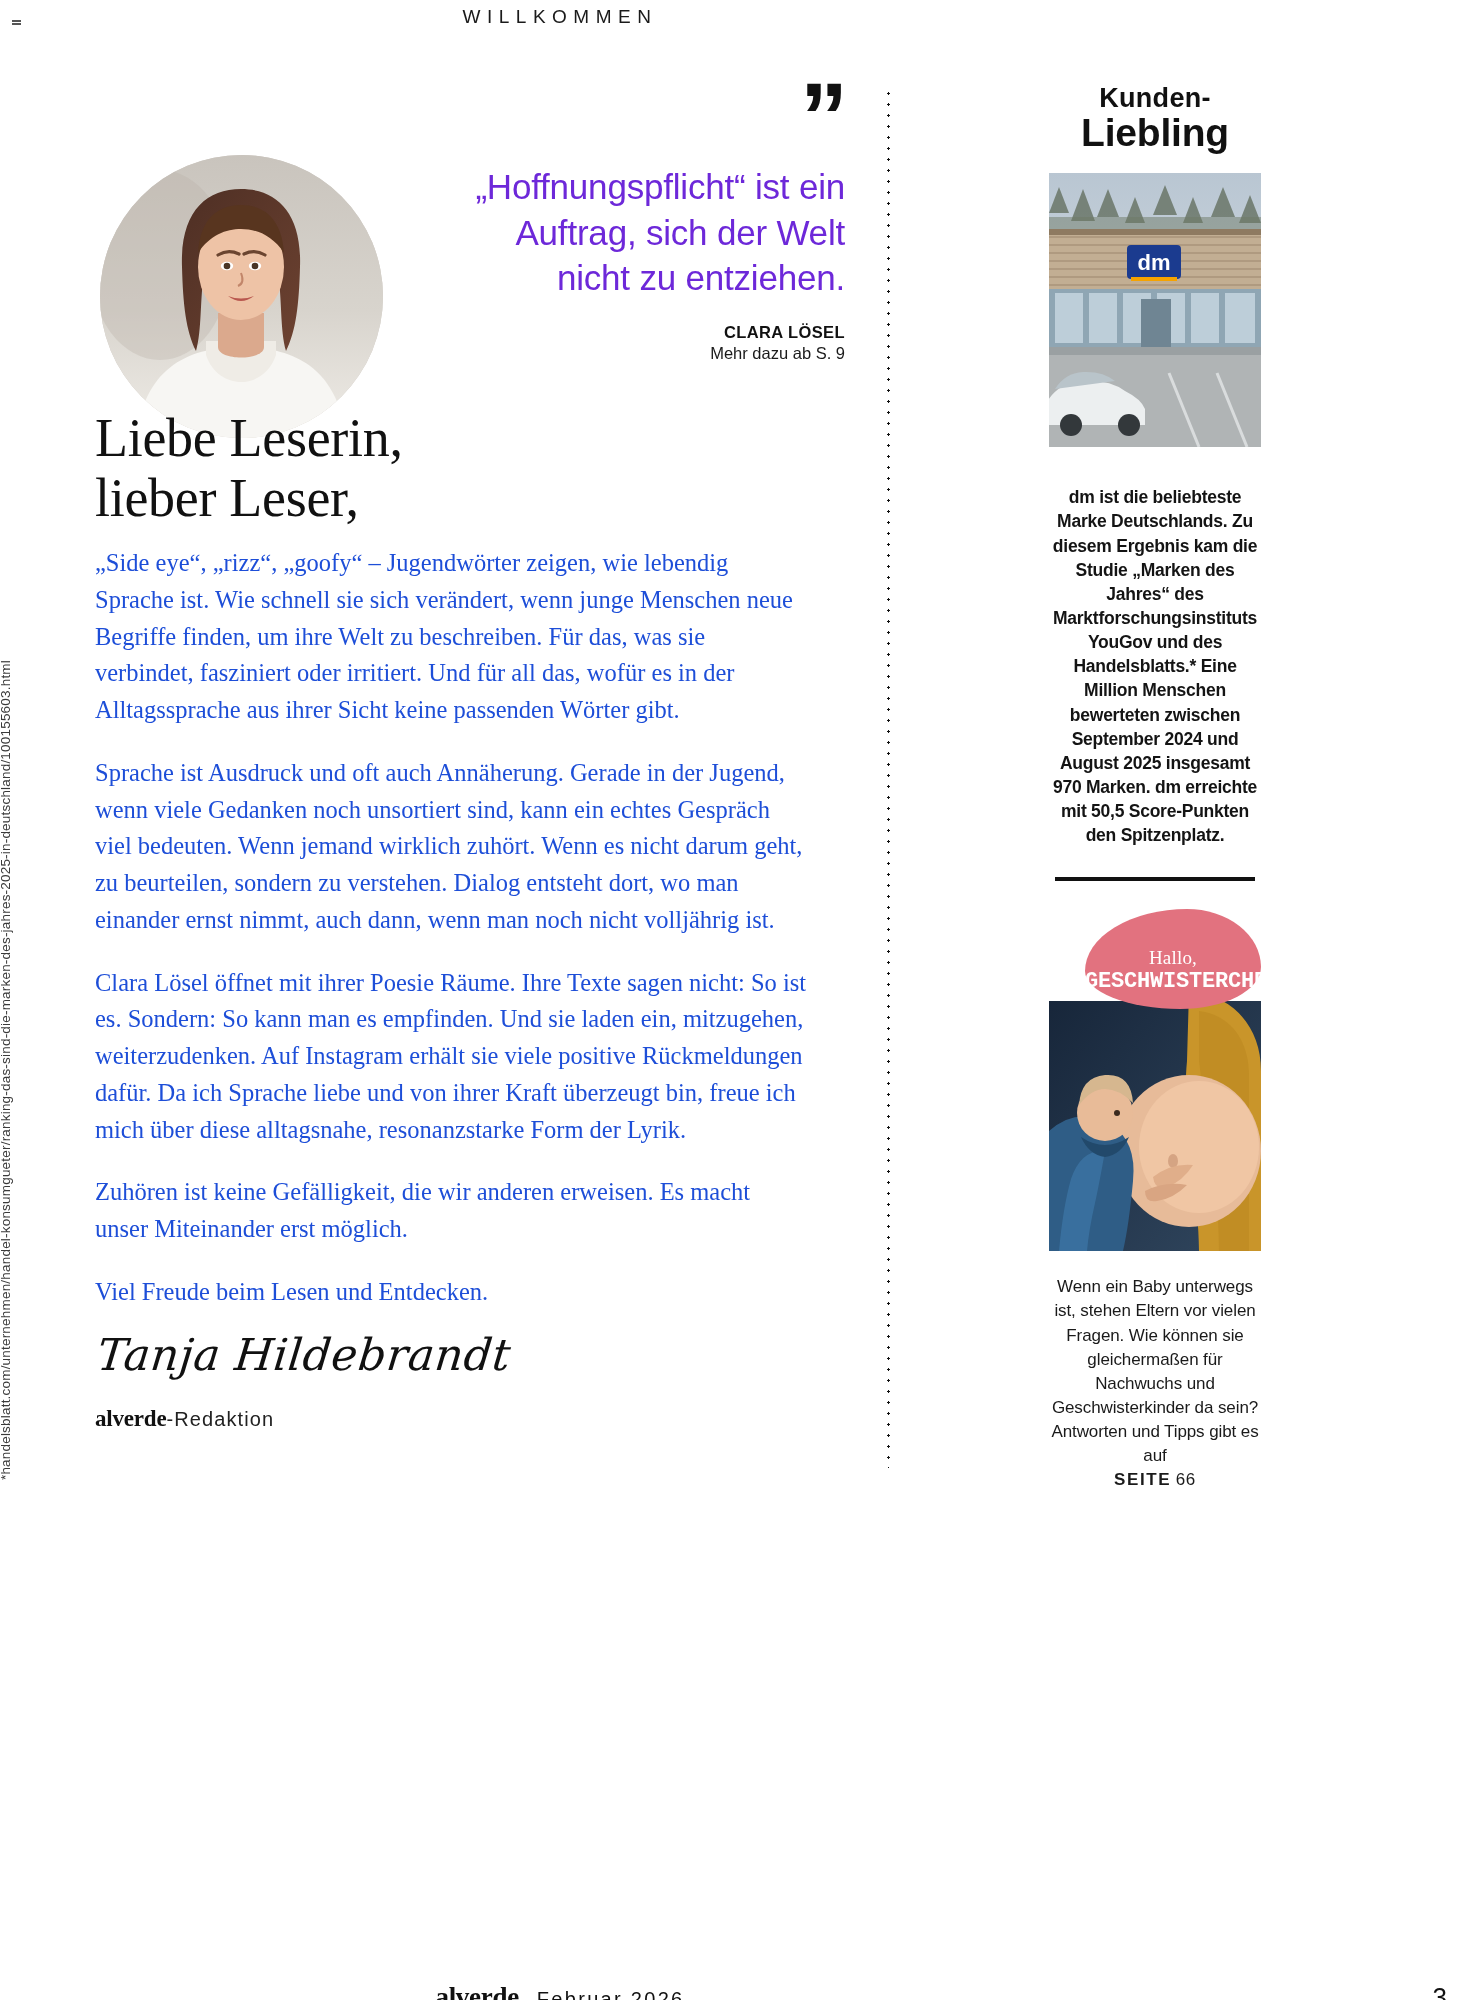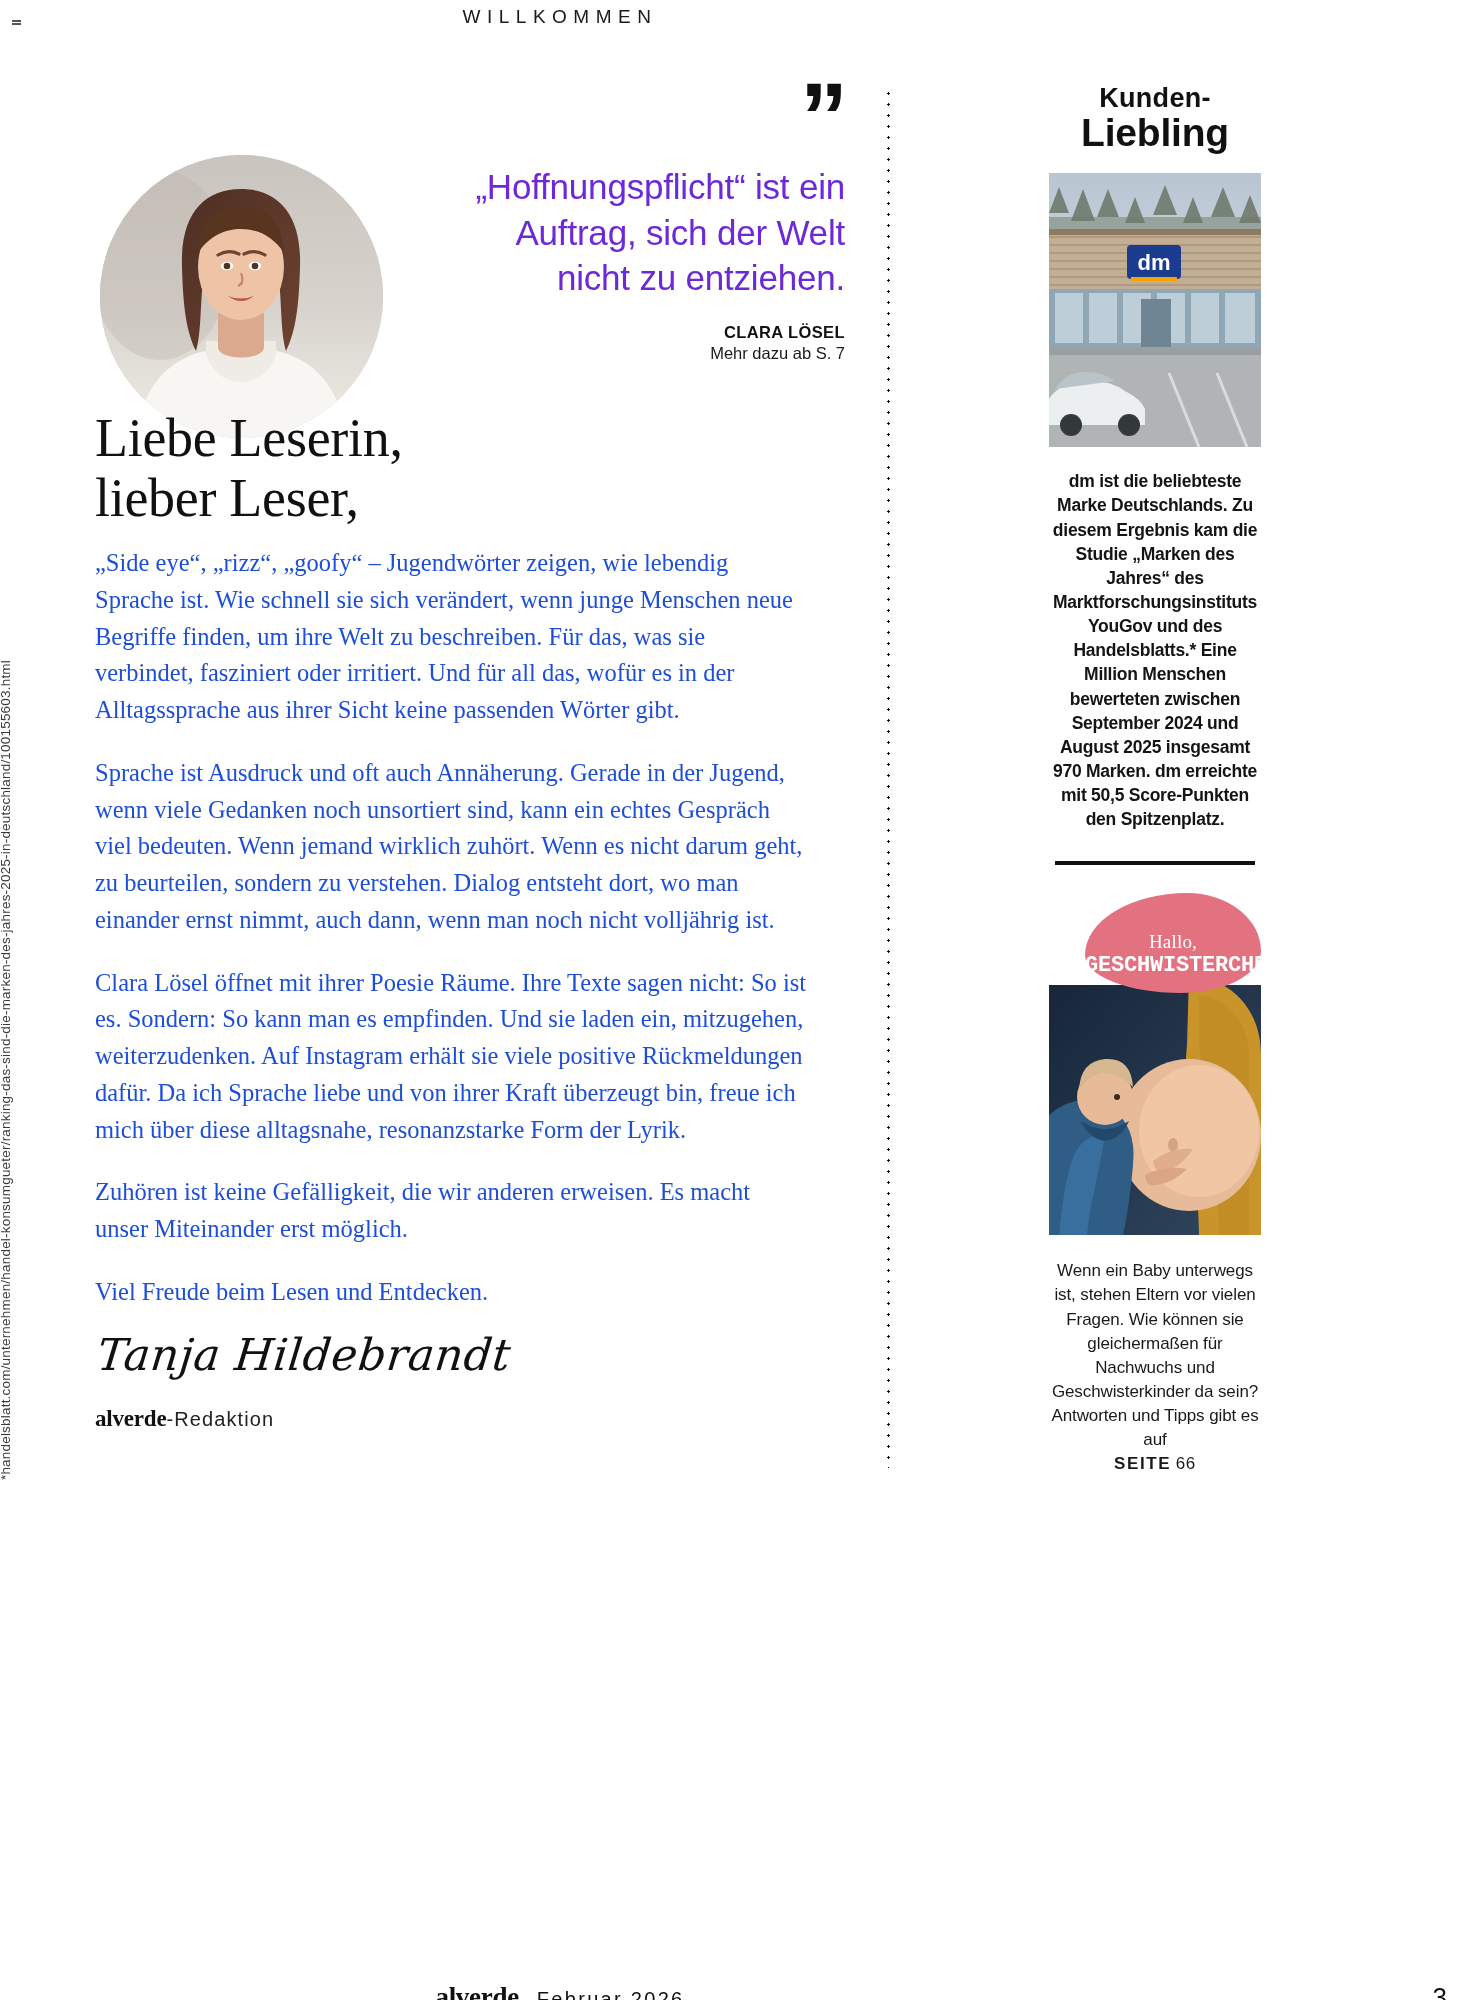--- a/index.html
+++ b/index.html
@@ -229,21 +229,21 @@
   .side-photo {
     margin: 18px auto 0;
     width: 212px;
     height: 274px;
     overflow: hidden;
     background: #9fb0bd;
   }
   .side-photo svg { display: block; width: 100%; height: 100%; }
 
   .side-text {
-    margin: 22px auto 0;
+    margin: 38px auto 0;
     width: 212px;
     text-align: center;
     font-family: "Liberation Sans", sans-serif;
     font-weight: 700;
     font-size: 17.5px;
     line-height: 1.38;
     letter-spacing: -.25px;
     color: #141414;
   }
 
@@ -414,21 +414,21 @@
         <path d="M141 118 q4 10 -3 13" stroke="#c79madd" stroke-width="2" fill="none" opacity=".5"></path>
         <path d="M141 118 q4 10 -3 13" stroke="#c2866a" stroke-width="2" fill="none"></path>
         <path d="M128 141 q13 10 26 0 q-13 5 -26 0 Z" fill="#b9584f"></path>
       </svg>
     </div>
 
     <div class="quote-block">
       <div class="quote-mark">”</div>
       <div class="quote-text">„Hoffnungspflicht“ ist ein Auftrag, sich der Welt nicht zu entziehen.</div>
       <div class="quote-author">CLARA LÖSEL</div>
-      <div class="quote-ref">Mehr dazu ab S. 7</div>
+      <div class="quote-ref">Mehr dazu ab S. 9</div>
     </div>
 
     <div class="headline" style="white-space:pre-line">Liebe Leserin,
 lieber Leser,</div>
 
     <div class="letter">
       <p>„Side eye“, „rizz“, „goofy“ – Jugendwörter zeigen, wie lebendig Sprache ist. Wie schnell sie sich verändert, wenn junge Menschen neue Begriffe finden, um ihre Welt zu beschreiben. Für das, was sie verbindet, fasziniert oder irritiert. Und für all das, wofür es in der Alltagssprache aus ihrer Sicht keine passenden Wörter gibt.</p>
       <p>Sprache ist Ausdruck und oft auch Annäherung. Gerade in der Jugend, wenn viele Gedanken noch unsortiert sind, kann ein echtes Gespräch viel bedeuten. Wenn jemand wirklich zuhört. Wenn es nicht darum geht, zu beurteilen, sondern zu verstehen. Dialog entsteht dort, wo man einander ernst nimmt, auch dann, wenn man noch nicht volljährig ist.</p>
       <p>Clara Lösel öffnet mit ihrer Poesie Räume. Ihre Texte sagen nicht: So ist es. Sondern: So kann man es empfinden. Und sie laden ein, mitzugehen, weiterzudenken. Auf Instagram erhält sie viele positive Rückmeldungen dafür. Da ich Sprache liebe und von ihrer Kraft überzeugt bin, freue ich mich über diese alltagsnahe, resonanzstarke Form der Lyrik.</p>
       <p>Zuhören ist keine Gefälligkeit, die wir anderen erweisen. Es macht unser Miteinander erst möglich.</p>

